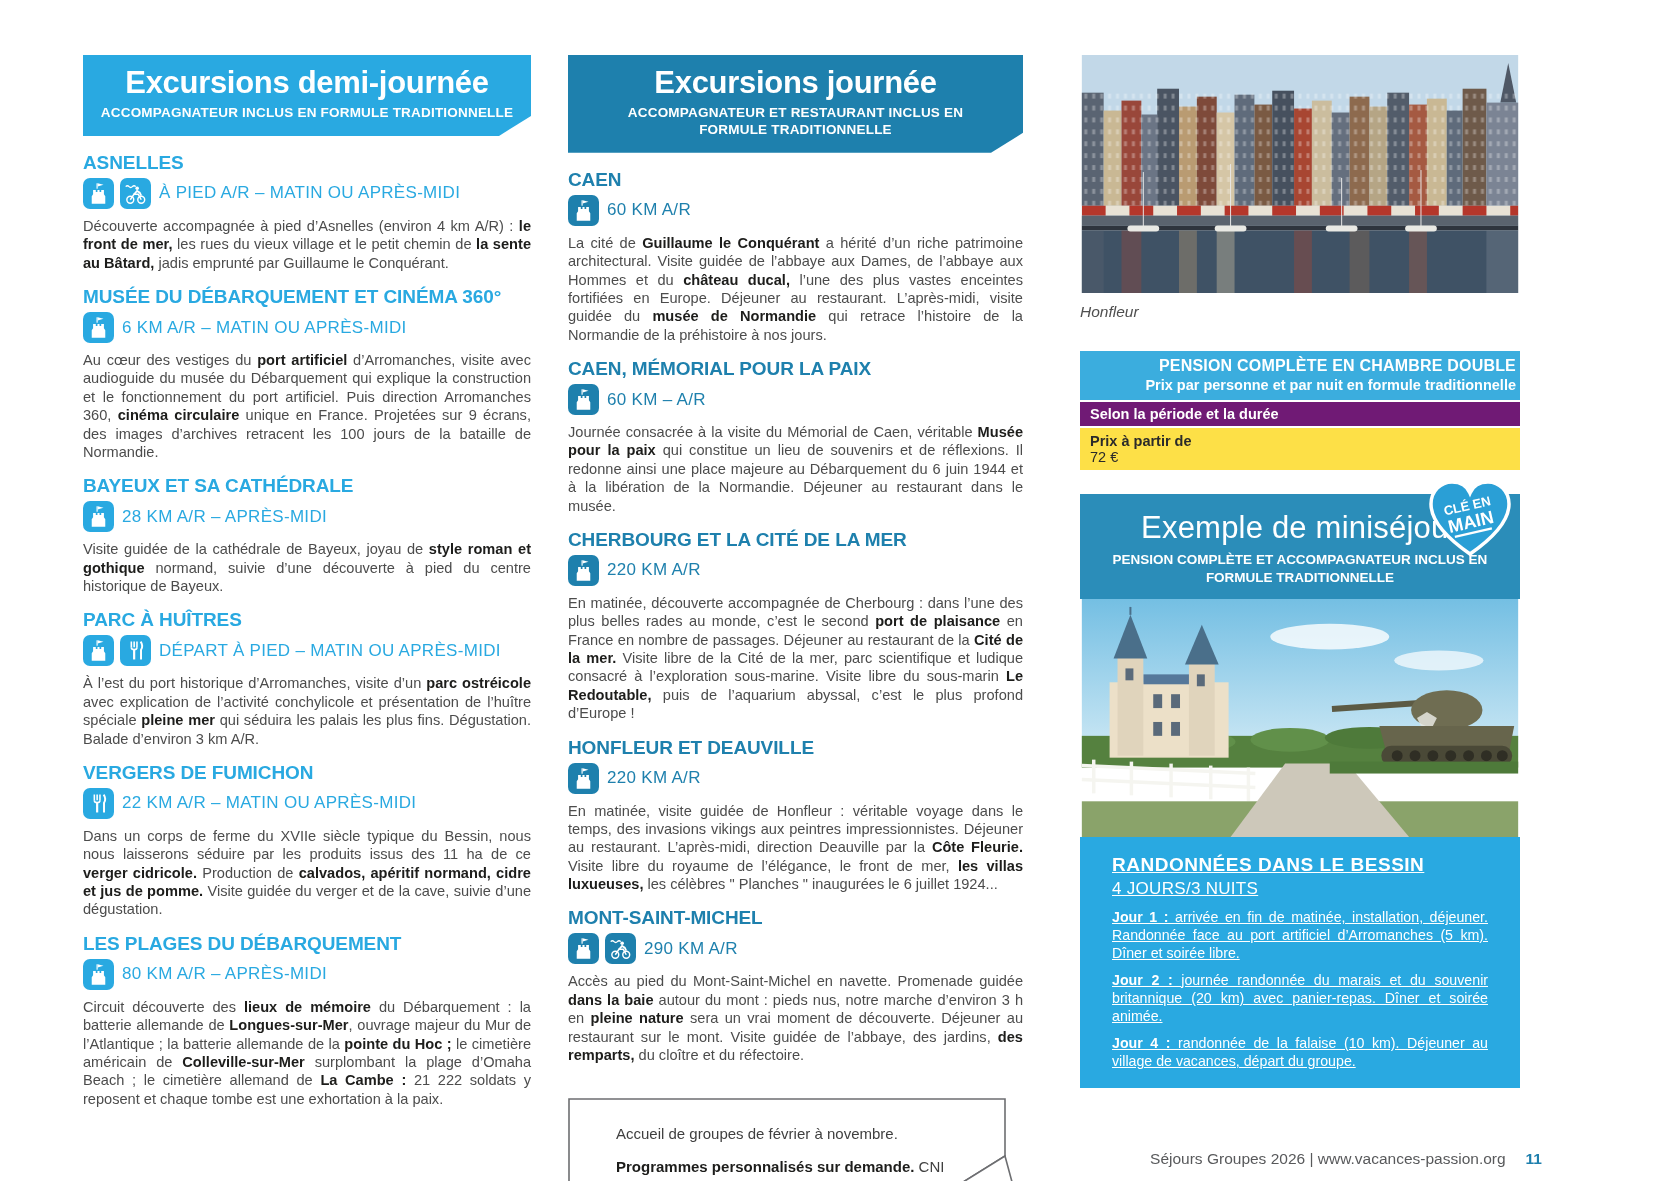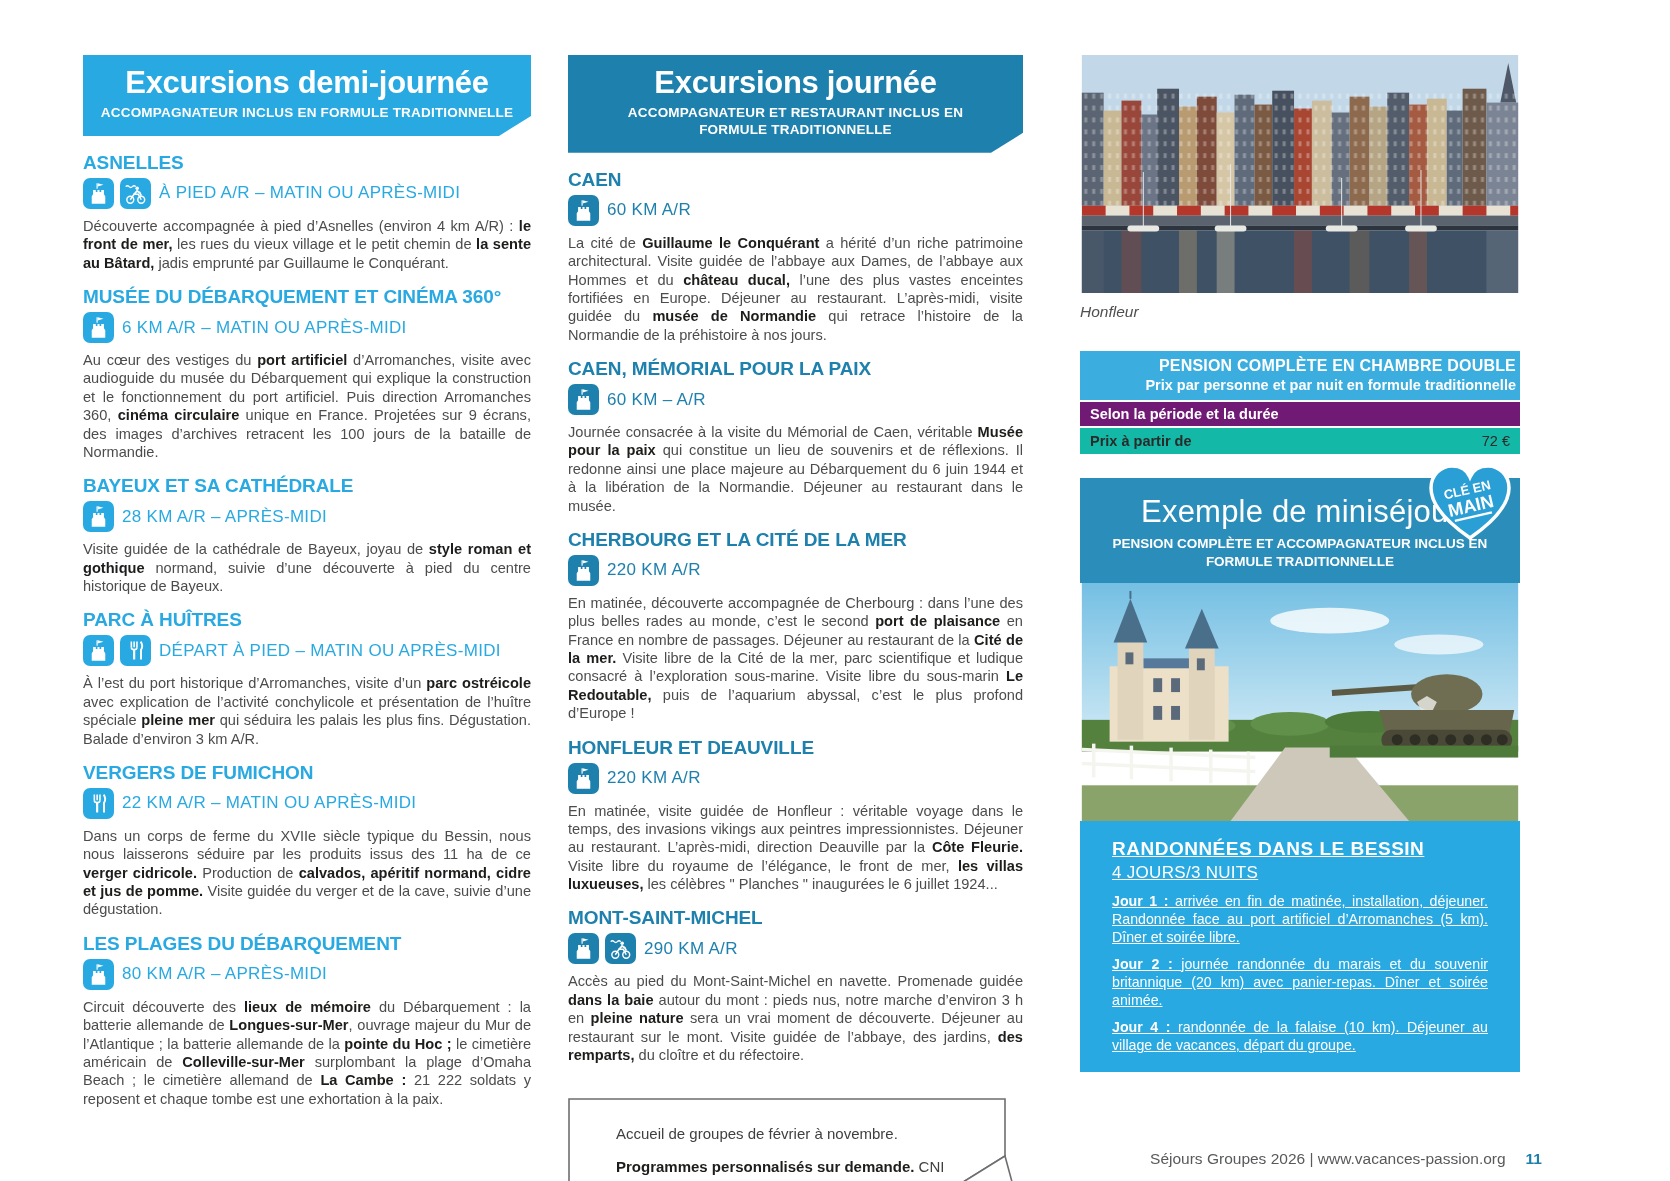--- a/index.html
+++ b/index.html
@@ -41,21 +41,21 @@
   .note-text p{margin:12px;}
 
   .photo{display:block;width:440px;height:238px;}
   .caption{font-style:italic;font-size:15.5px;color:#4f4f4f;margin:10px 0 0;}
 
   .price-table{margin-top:30px;width:440px;}
   .pt-head{background:#3badde;color:#fff;text-align:right;padding:6px 4px 7px;}
   .pt-title{font-size:16px;font-weight:700;letter-spacing:.2px;}
   .pt-sub{font-size:14.5px;font-weight:600;margin-top:2px;}
   .pt-dark{background:#701a75;color:#fff;font-size:14.5px;font-weight:600;padding:4px 10px;margin-top:2px;}
-  .pt-light{background:#14b8a6;display:flex;justify-content:space-between;padding:5px 10px;font-size:14.5px;color:#2a2a2a;margin-top:2px;}
+  .pt-light{background:#fde047;display:flex;justify-content:space-between;padding:5px 10px;font-size:14.5px;color:#2a2a2a;margin-top:2px;flex-direction:column;}
   .pt-label{font-weight:700;}
   .pt-price{font-weight:400;}
 
   .mini-box{margin-top:24px;width:440px;position:relative;}
   .mini-head{position:relative;background:#2b8db9;color:#fff;text-align:center;padding:16px 14px 13px;}
   .mini-title{font-size:31px;font-weight:400;letter-spacing:.2px;}
   .mini-sub{font-size:13.5px;font-weight:700;margin-top:5px;line-height:1.3;max-width:400px;margin-left:auto;margin-right:auto;}
   .badge{position:absolute;top:-22px;right:2px;width:96px;height:92px;}
   .rando{background:var(--light);color:#fff;padding:17px 32px 18px;text-decoration:underline;}
   .rando-title{font-size:19px;font-weight:700;letter-spacing:.5px;}

